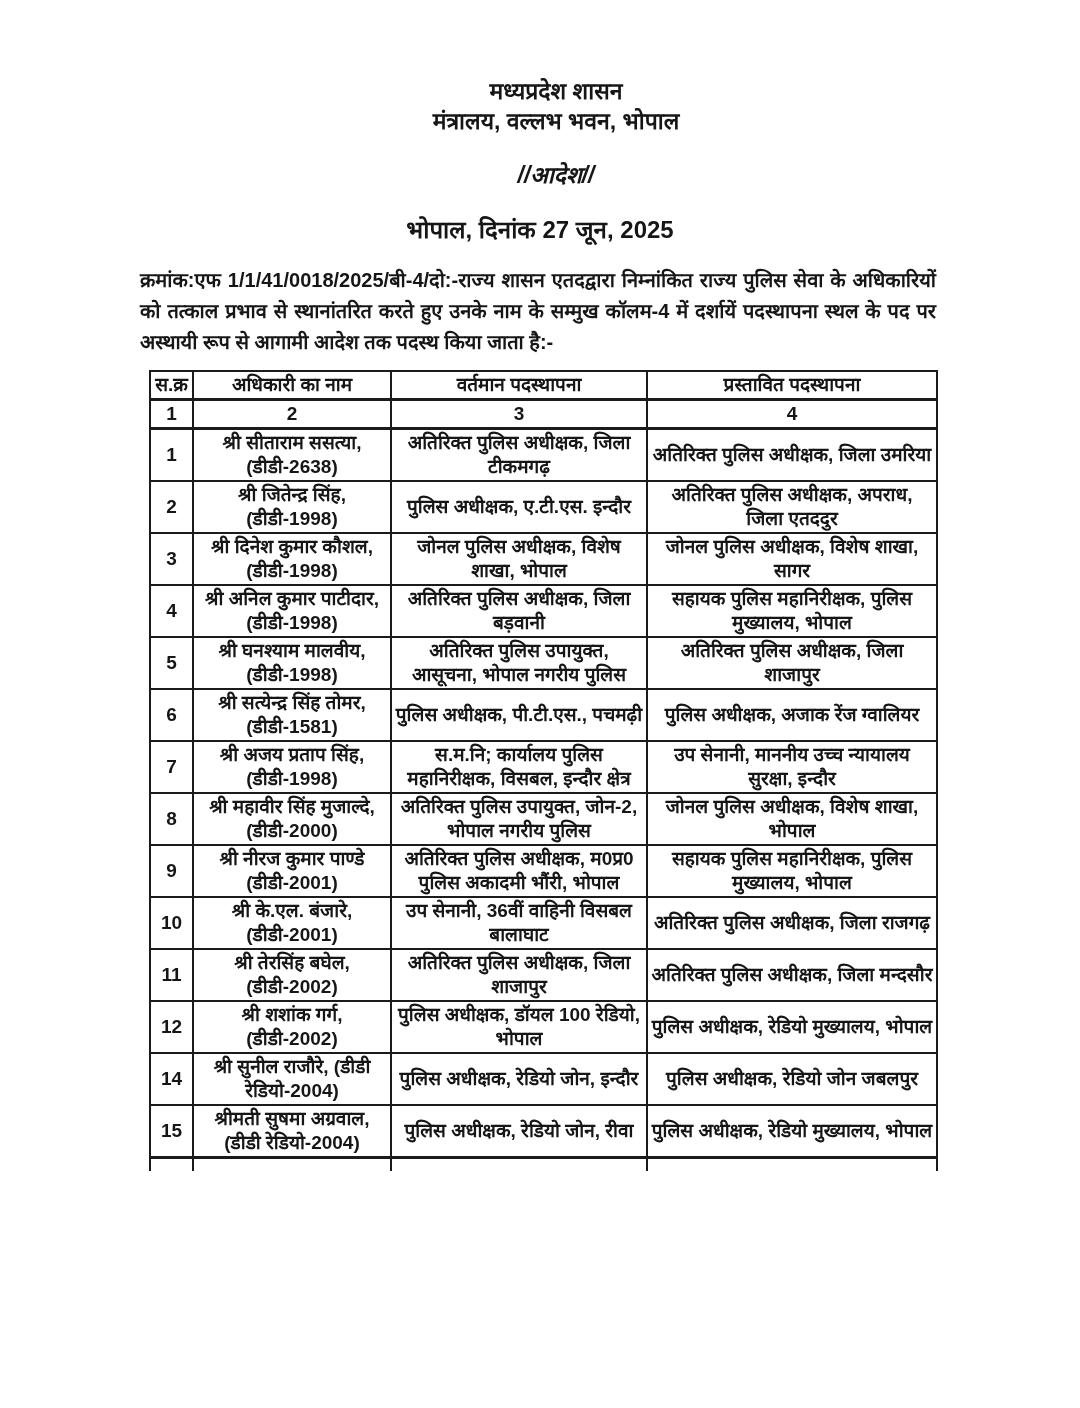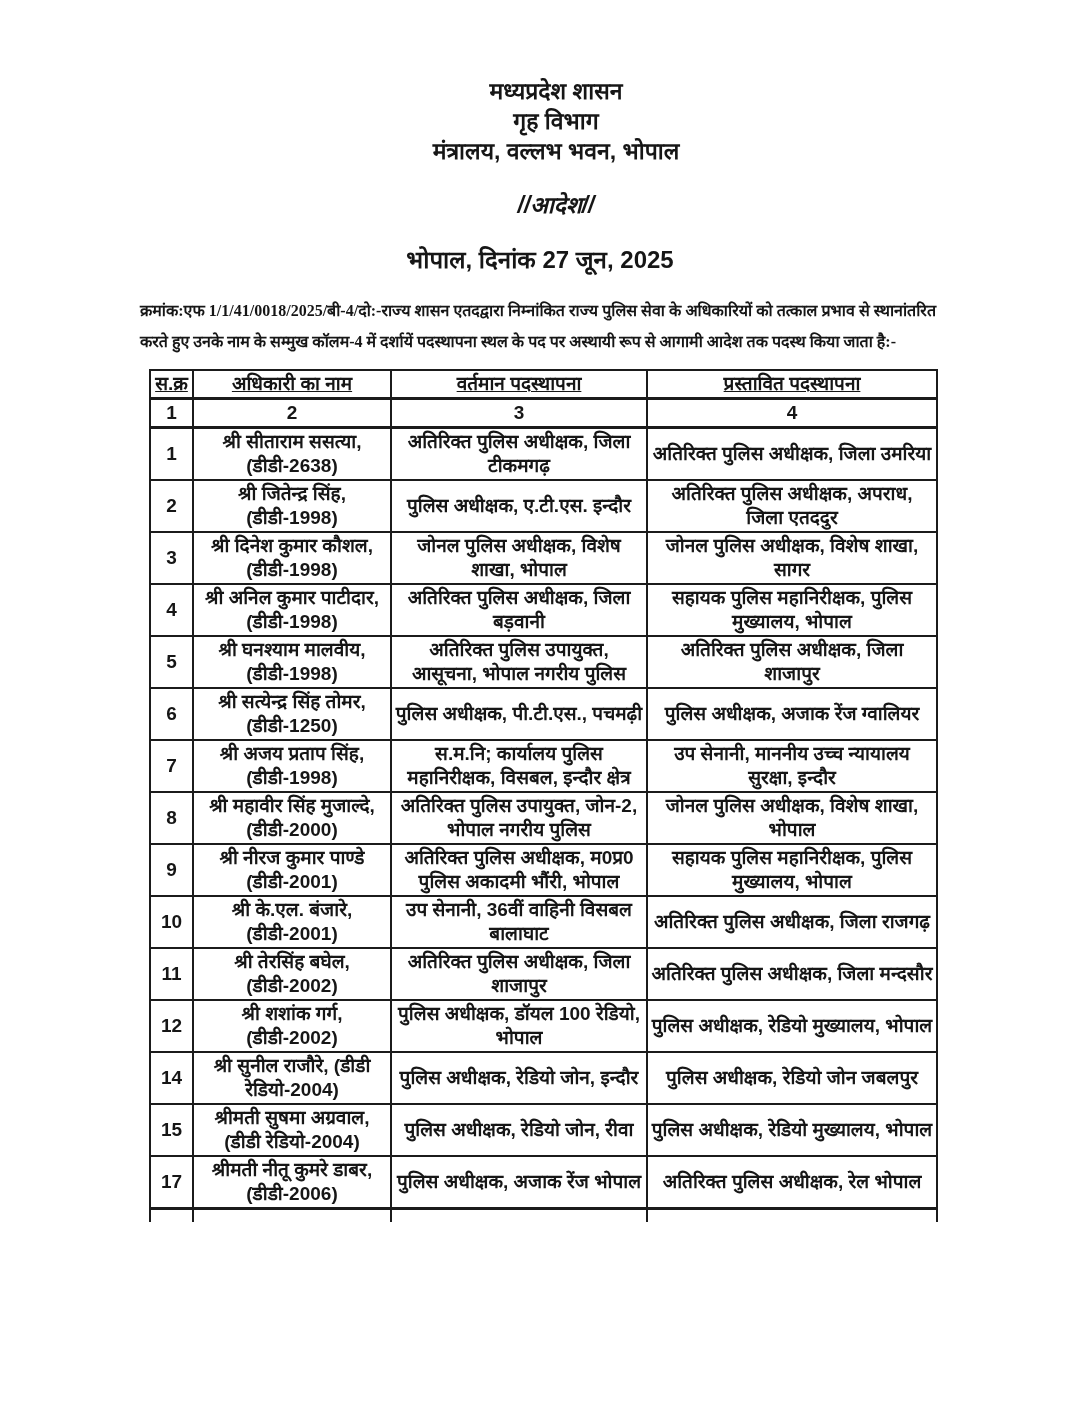--- a/index.html
+++ b/index.html
@@ -37,25 +37,24 @@
     font-style:italic;
   }
   .date-line{
     text-align:center;
     font-weight:bold;
     font-size:24px;
     margin-top:22px;
   }
   .intro{
     margin:20px 4px 12px 0;
-    font-size:16px;
+    font-size:20px;
     font-weight:600;
     line-height:31px;
     text-align:justify;
-    font-family:Liberation Serif, serif;
   }
   table.transfer{
     border-collapse:collapse;
     table-layout:fixed;
     width:787px;
     margin-left:9px;
   }
   table.transfer col.c1{width:43px;}
   table.transfer col.c2{width:198px;}
   table.transfer col.c3{width:256px;}
@@ -66,42 +65,40 @@
     vertical-align:middle;
     font-size:19px;
     line-height:24px;
     padding:1px 3px;
     font-weight:600;
     overflow:hidden;
   }
   table.transfer thead th{
     font-weight:bold;
     border-bottom-width:3px;
-    text-decoration:underline;
   }
   table.transfer tr.colnums td{
     font-weight:bold;
     border-bottom-width:3px;
   }
   tbody.partial td{
     border-bottom:none;
     border-top-width:3px;
     height:12px;
     padding:0;
   }
 </style>
 </head>
 <body>
 
 <div class="page">
   <div class="content">
 
     <div class="letterhead">
       <div>मध्यप्रदेश शासन</div>
-      <div>गृह विभाग</div>
       <div>मंत्रालय, वल्लभ भवन, भोपाल</div>
     </div>
 
     <div class="order-title">//आदेश//</div>
 
     <div class="date-line">भोपाल, दिनांक 27 जून, 2025</div>
 
     <p class="intro">क्रमांक:एफ 1/1/41/0018/2025/बी-4/दो:-राज्य शासन एतदद्वारा निम्नांकित राज्य पुलिस सेवा के अधिकारियों को तत्काल प्रभाव से स्थानांतरित करते हुए उनके नाम के सम्मुख कॉलम-4 में दर्शायें पदस्थापना स्थल के पद पर अस्थायी रूप से आगामी आदेश तक पदस्थ किया जाता है:-</p>
 
     <table class="transfer">
@@ -151,21 +148,21 @@
     <td>सहायक पुलिस महानिरीक्षक, पुलिस मुख्यालय, भोपाल</td>
   </tr>
           <tr>
     <td>5</td>
     <td>श्री घनश्याम मालवीय, (डीडी-1998)</td>
     <td>अतिरिक्त पुलिस उपायुक्त, आसूचना, भोपाल नगरीय पुलिस</td>
     <td>अतिरिक्त पुलिस अधीक्षक, जिला शाजापुर</td>
   </tr>
           <tr>
     <td>6</td>
-    <td>श्री सत्येन्द्र सिंह तोमर, (डीडी-1250)</td>
+    <td>श्री सत्येन्द्र सिंह तोमर, (डीडी-1581)</td>
     <td>पुलिस अधीक्षक, पी.टी.एस., पचमढ़ी</td>
     <td>पुलिस अधीक्षक, अजाक रेंज ग्वालियर</td>
   </tr>
           <tr>
     <td>7</td>
     <td>श्री अजय प्रताप सिंह, (डीडी-1998)</td>
     <td>स.म.नि; कार्यालय पुलिस महानिरीक्षक, विसबल, इन्दौर क्षेत्र</td>
     <td>उप सेनानी, माननीय उच्च न्यायालय सुरक्षा, इन्दौर</td>
   </tr>
           <tr>
@@ -203,26 +200,20 @@
     <td>श्री सुनील राजौरे, (डीडी रेडियो-2004)</td>
     <td>पुलिस अधीक्षक, रेडियो जोन, इन्दौर</td>
     <td>पुलिस अधीक्षक, रेडियो जोन जबलपुर</td>
   </tr>
           <tr>
     <td>15</td>
     <td>श्रीमती सुषमा अग्रवाल, (डीडी रेडियो-2004)</td>
     <td>पुलिस अधीक्षक, रेडियो जोन, रीवा</td>
     <td>पुलिस अधीक्षक, रेडियो मुख्यालय, भोपाल</td>
   </tr>
-          <tr>
-    <td>17</td>
-    <td>श्रीमती नीतू कुमरे डाबर, (डीडी-2006)</td>
-    <td>पुलिस अधीक्षक, अजाक रेंज भोपाल</td>
-    <td>अतिरिक्त पुलिस अधीक्षक, रेल भोपाल</td>
-  </tr>
         </tbody>
       <tbody class="partial">
         <tr>
           <td></td>
           <td></td>
           <td></td>
           <td></td>
         </tr>
       </tbody>
     </table>

